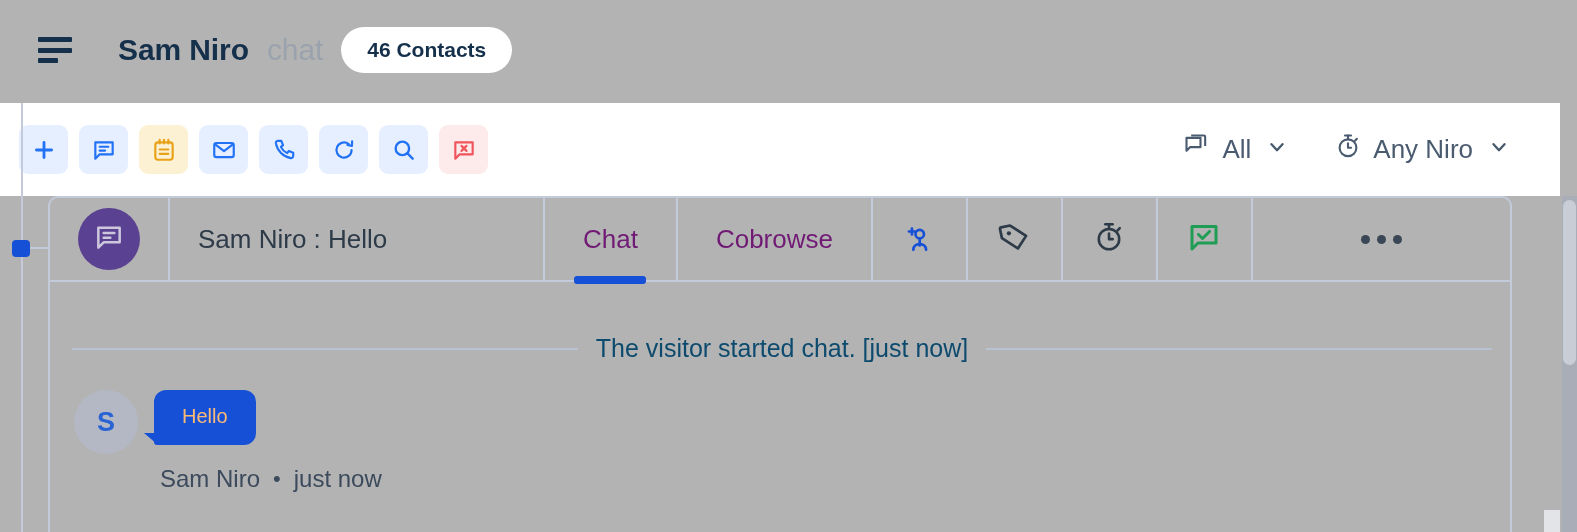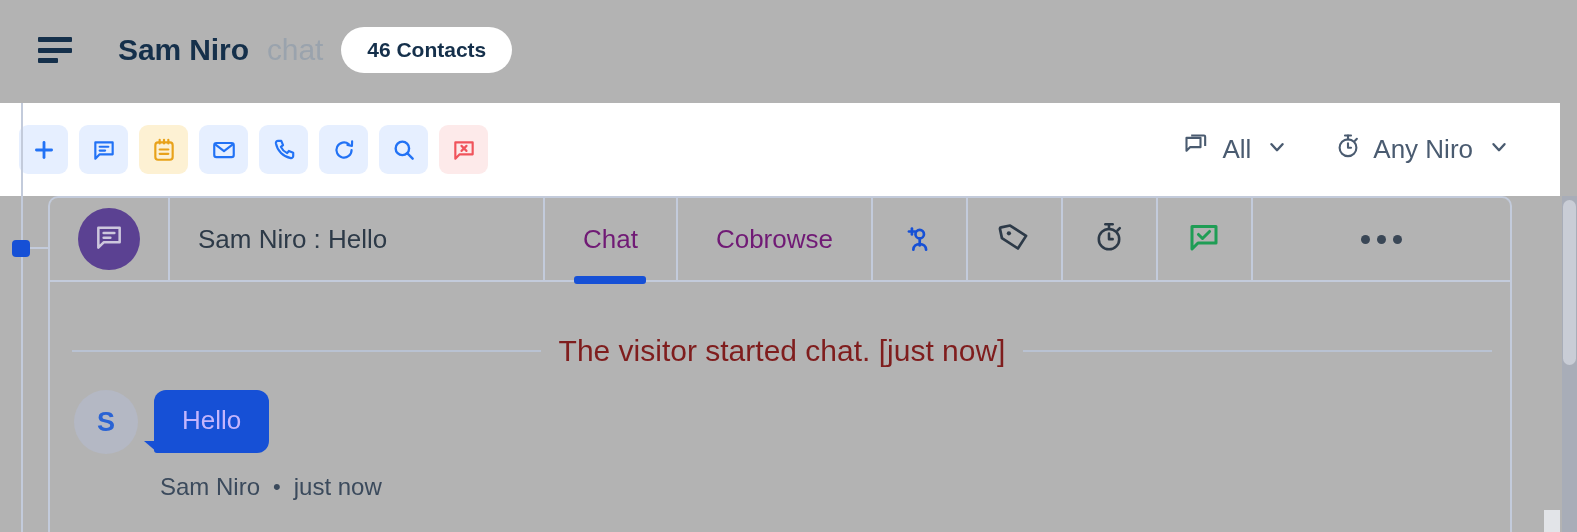--- a/index.html
+++ b/index.html
@@ -129,32 +129,32 @@
   .dots span { width: 9px; height: 9px; border-radius: 50%; background: #3a4756; }
 
   
   .chat-body { position: relative; height: 250px; }
 
   .sys-line {
     position: absolute; left: 22px; top: 52px; width: 1420px;
     display: flex; align-items: center; gap: 18px;
   }
   .sys-line .rule { flex: 1; height: 2px; background: #b9c2d2; }
-  .sys-line .sys-text { color: #7f1d1d; font-size: 30px; white-space: nowrap; }
+  .sys-line .sys-text { color: #0c4a6e; font-size: 25px; white-space: nowrap; }
 
   .msg-row { position: absolute; left: 24px; top: 108px; display: flex; align-items: flex-start; gap: 16px; }
   .avatar-initial {
     width: 64px; height: 64px; border-radius: 50%; background: #b4b8c4;
     display: flex; align-items: center; justify-content: center;
     color: #2a63d4; font-size: 27px; font-weight: 700;
   }
   .bubble-wrap { display: flex; flex-direction: column; }
   .bubble {
-    position: relative; background: #1650d6; color: #c4b5fd;
-    font-size: 26px; padding: 15px 28px 17px 28px;
+    position: relative; background: #1650d6; color: #fdba74;
+    font-size: 20px; padding: 15px 28px 17px 28px;
     border-radius: 12px; border-bottom-left-radius: 3px;
     align-self: flex-start;
   }
   .bubble::after {
     content: ""; position: absolute; left: -10px; bottom: 0;
     width: 0; height: 0;
     border-right: 14px solid #1650d6;
     border-bottom: 12px solid transparent;
   }
   .msg-meta {

